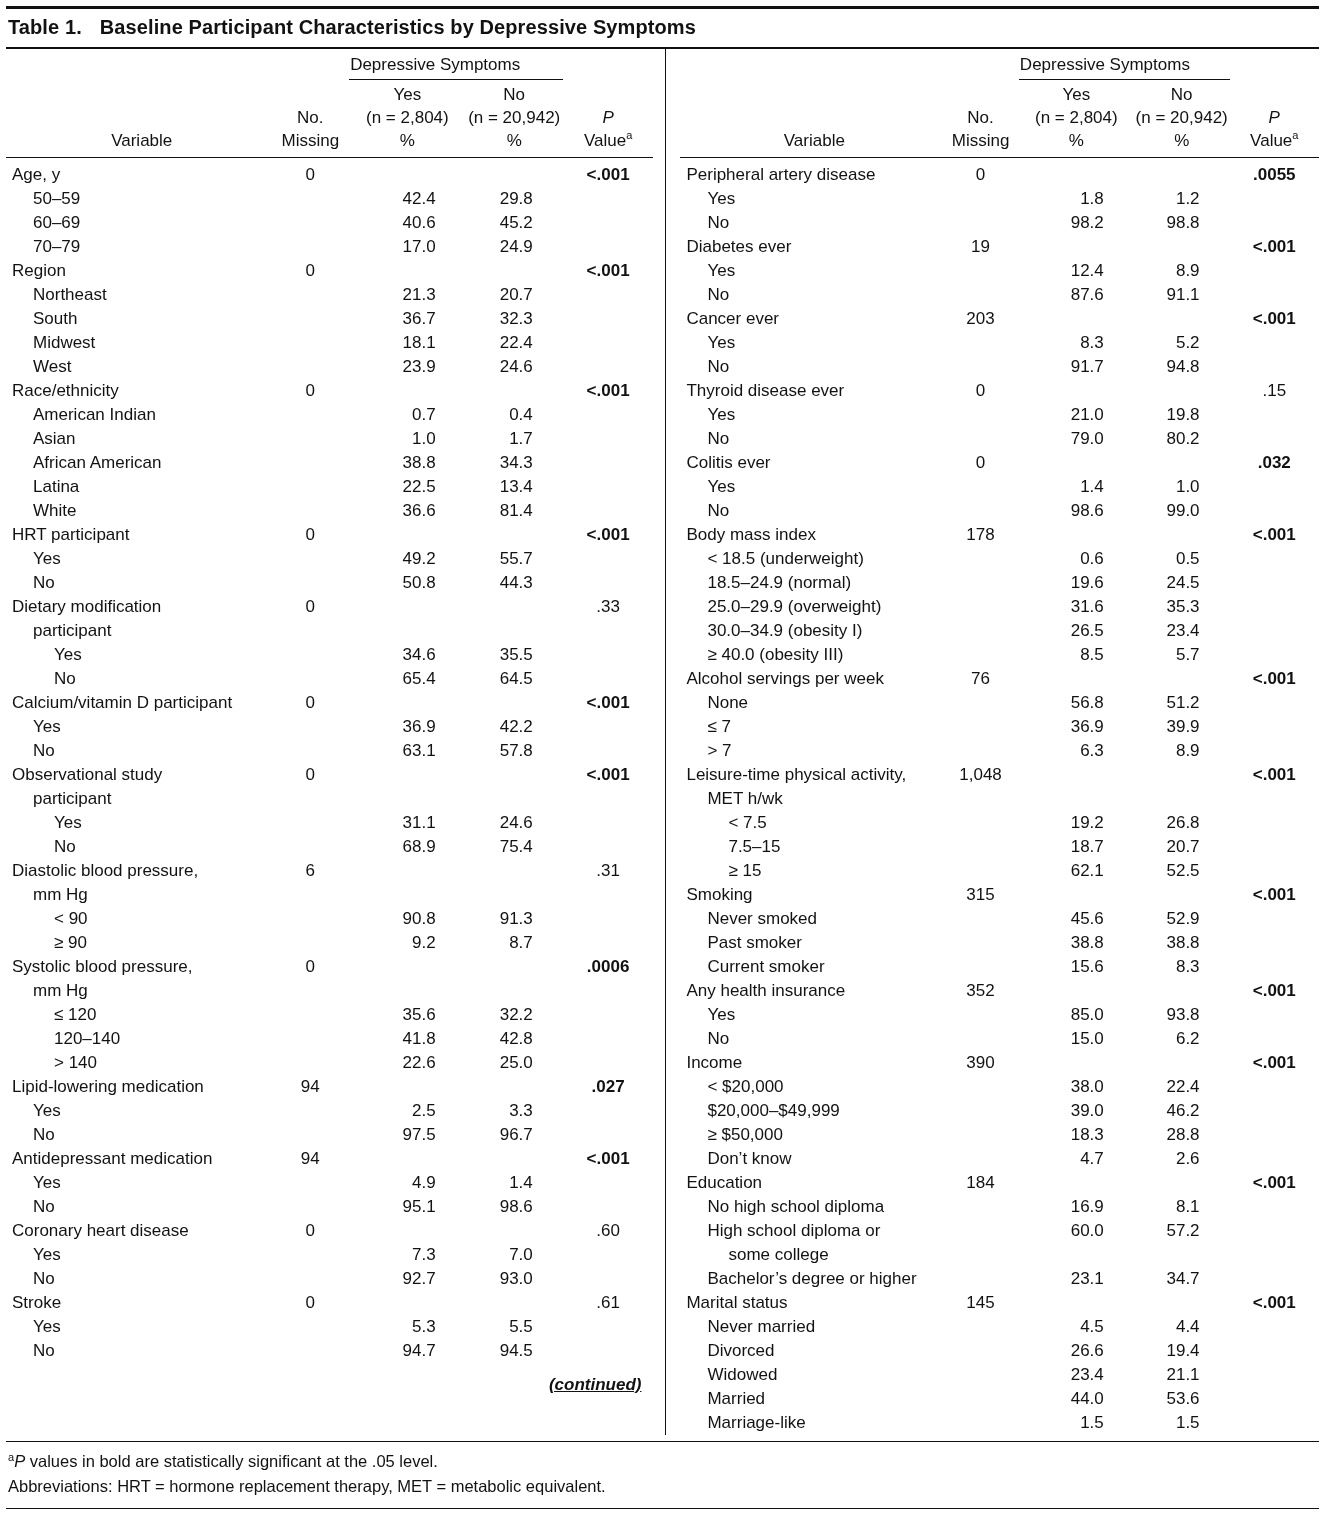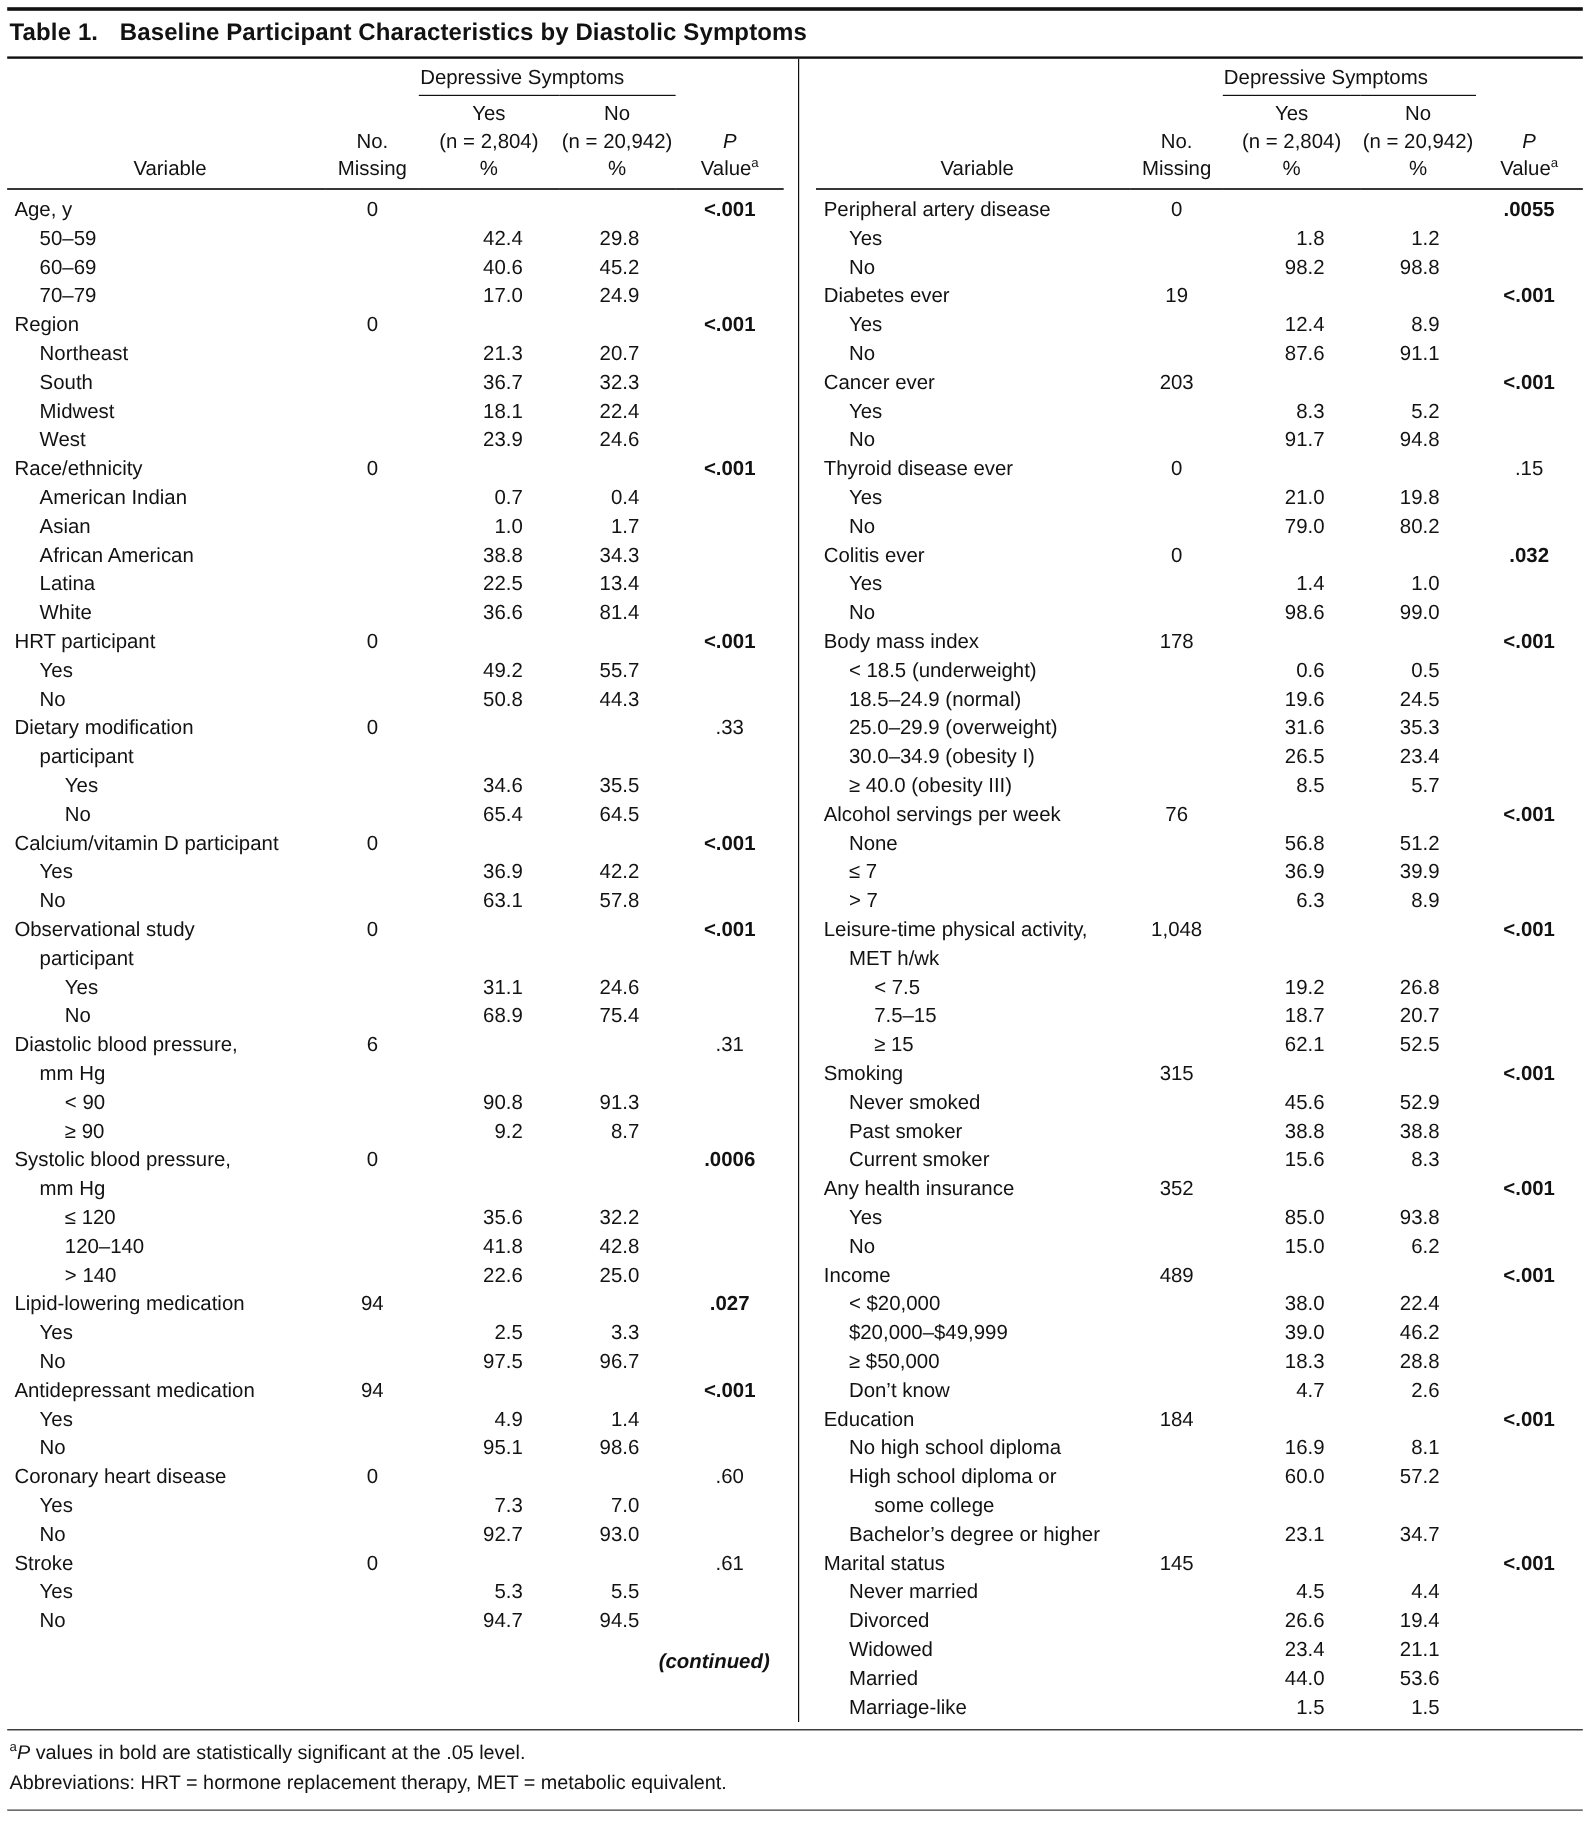--- a/index.html
+++ b/index.html
@@ -91,37 +91,38 @@
   td.pct  { text-align: right; padding-right: 30px; }
   td.pv   { text-align: center; }
   td.pv.bold { font-weight: bold; }
 
   .continued {
     text-align: right;
     font-weight: bold;
     font-style: italic;
     font-size: 17px;
     padding: 12px 12px 6px 0;
+    text-decoration: underline;
   }
   .footer {
     border-top: 1px solid #111;
     margin-top: 6px;
     padding: 7px 2px 9px 2px;
     font-size: 16.5px;
     line-height: 25px;
     border-bottom: 1px solid #111;
   }
 </style>
 </head>
 <body>
 
 <div class="page">
 
   <div class="title-block">
-    <span class="tlabel">Table 1.</span><span>Baseline Participant Characteristics by Diastolic Symptoms</span>
+    <span class="tlabel">Table 1.</span><span>Baseline Participant Characteristics by Depressive Symptoms</span>
   </div>
 
   <div class="columns">
 
     <div class="half left">
       <table class="tbl">
         <colgroup>
           <col class="c-var">
             <col class="c-miss">
             <col class="c-yes">
@@ -776,21 +777,21 @@
             </tr>
             <tr>
               <td class="lbl i1">No</td>
               <td class="miss"></td>
               <td class="pct">15.0</td>
               <td class="pct">6.2</td>
               <td class="pv"></td>
             </tr>
             <tr>
               <td class="lbl i0">Income</td>
-              <td class="miss">489</td>
+              <td class="miss">390</td>
               <td class="pct"></td>
               <td class="pct"></td>
               <td class="pv bold">&lt;.001</td>
             </tr>
             <tr>
               <td class="lbl i1">&lt; $20,000</td>
               <td class="miss"></td>
               <td class="pct">38.0</td>
               <td class="pct">22.4</td>
               <td class="pv"></td>

